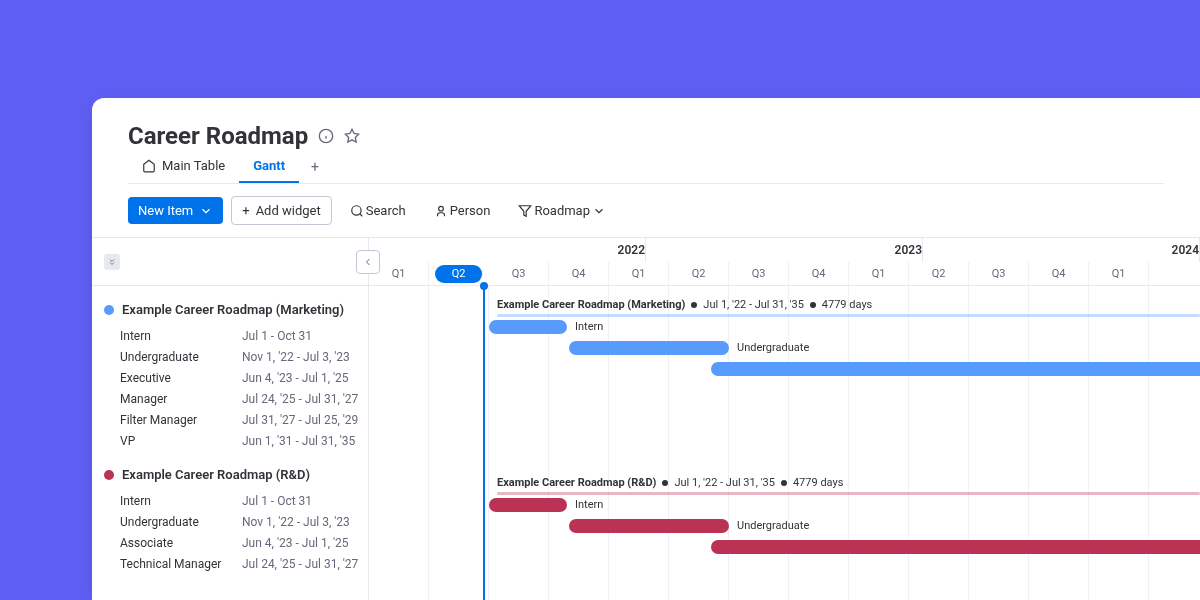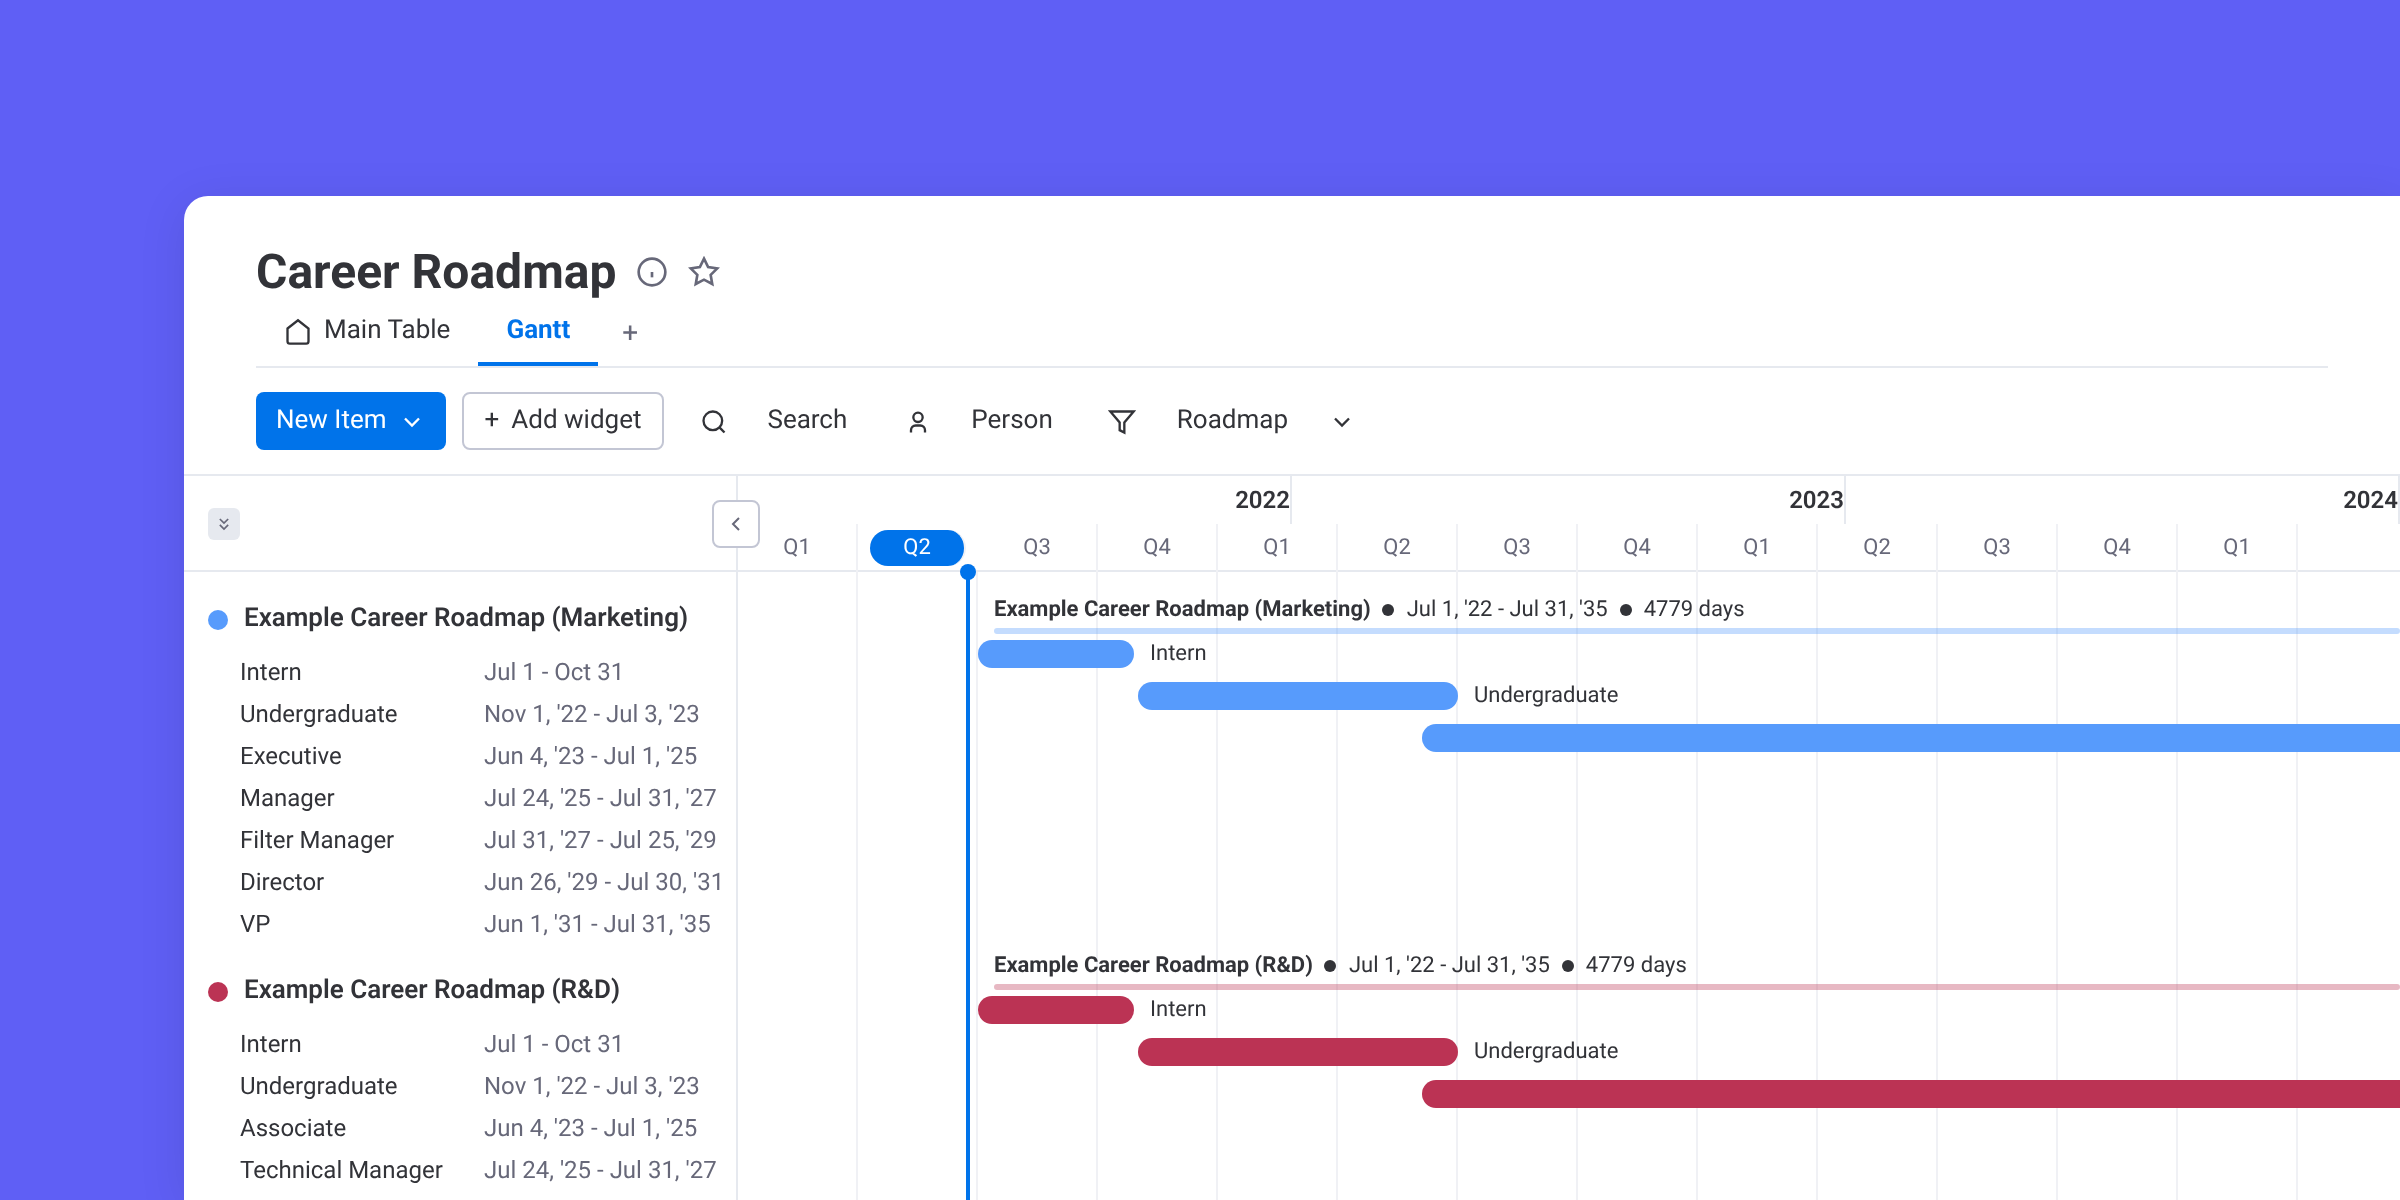--- a/index.html
+++ b/index.html
@@ -6,24 +6,24 @@
 body{background:#5f5ff5;width:1200px;height:600px;overflow:hidden}
 .app{position:absolute;top:98px;left:92px;right:0;bottom:0;background:#fff;border-radius:12px 0 0 0;box-shadow:0 4px 24px rgba(0,0,0,.1);overflow:hidden}
 .header{padding:24px 36px 0}
 .title-row{display:flex;align-items:center;gap:10px;margin-bottom:0}
 .title{font-size:24px;font-weight:700;color:#323338}
 .icon-sm{width:16px;height:16px;color:#676879;cursor:pointer}
 .tabs{display:flex;align-items:center;gap:0;border-bottom:1px solid #e6e9ef}
 .tab{display:flex;align-items:center;gap:6px;padding:8px 14px;font-size:13px;color:#323338;cursor:pointer;border-bottom:2px solid transparent}
 .tab.active{border-bottom-color:#0073ea;color:#0073ea;font-weight:700}
 .tab-add{padding:8px 12px;color:#676879;cursor:pointer;font-size:14px}
-.toolbar{display:flex;gap:8px;padding:12px 36px}
+.toolbar{display:flex;align-items:center;gap:8px;padding:12px 36px}
 .btn-primary{background:#0073ea;color:#fff;border:none;border-radius:4px;padding:6px 10px;font-size:13px;display:flex;align-items:center;gap:6px;cursor:pointer}
 .btn-outline{background:#fff;border:1px solid #c3c6d4;border-radius:4px;padding:6px 10px;font-size:13px;display:flex;align-items:center;gap:6px;cursor:pointer;color:#323338}
-.tool{display:flex;align-items:center;gap:20px;padding:6px 10px;font-size:13px;color:#323338;cursor:pointer}
+.tool{display:flex;align-items:center;gap:2px;padding:6px 10px;font-size:13px;color:#323338;cursor:pointer}
 .icon-xs{width:14px;height:14px;flex-shrink:0}
 .gantt{display:flex;border-top:1px solid #e6e9ef;height:500px}
 .left-pane{width:276px;flex-shrink:0;position:relative}
 .left-head{height:48px;border-bottom:1px solid #e6e9ef;display:flex;align-items:center;padding:0 12px}
 .collapse-btn{position:absolute;top:12px;right:-12px;width:24px;height:24px;border:1px solid #c3c6d4;border-radius:4px;background:#fff;display:flex;align-items:center;justify-content:center;cursor:pointer;z-index:5}
 .group{padding:12px 0 0 12px}
 .group-head{display:flex;align-items:center;gap:8px;padding:4px 0;margin-bottom:4px}
 .dot{width:10px;height:10px;border-radius:50%}
 .group-title{font-size:13px;font-weight:600;color:#323338}
 .row{display:flex;align-items:center;font-size:12px;color:#323338;height:21px}
@@ -153,24 +153,20 @@
             </div>
             <div class="row">
               <div class="row-name">Manager</div>
               <div class="row-date">Jul 24, '25 - Jul 31, '27</div>
             </div>
             <div class="row">
               <div class="row-name">Filter Manager</div>
               <div class="row-date">Jul 31, '27 - Jul 25, '29</div>
             </div>
             <div class="row">
-              <div class="row-name">Director</div>
-              <div class="row-date">Jun 26, '29 - Jul 30, '31</div>
-            </div>
-            <div class="row">
               <div class="row-name">VP</div>
               <div class="row-date">Jun 1, '31 - Jul 31, '35</div>
             </div>
           </div>
           <div class="group">
             <div class="group-head">
               <div class="dot" style="background: rgb(187, 51, 84);"></div>
               <div class="group-title">Example Career Roadmap (R&amp;D)</div>
             </div>
             <div class="row">

